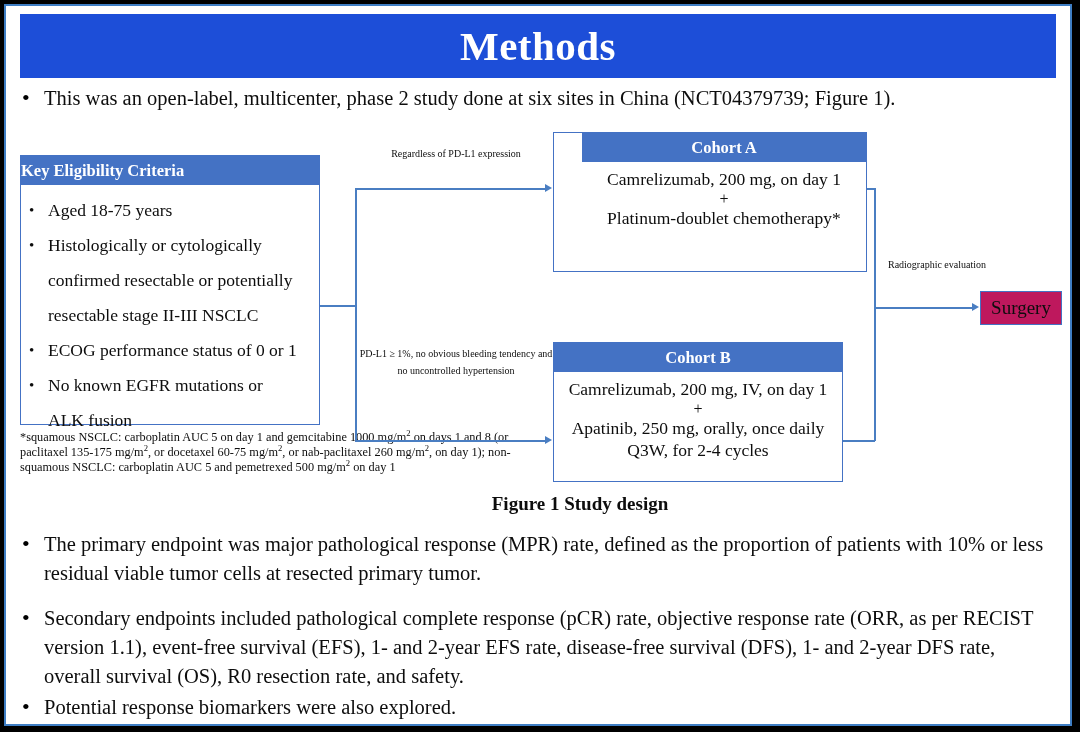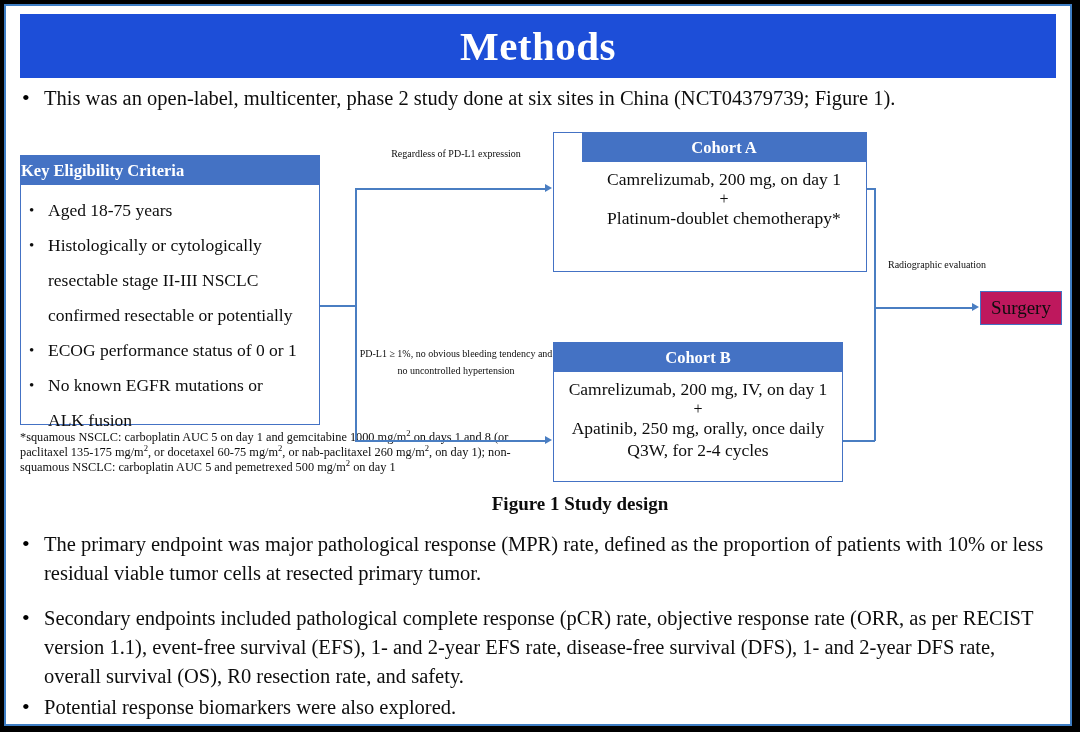--- a/index.html
+++ b/index.html
@@ -225,25 +225,25 @@
         <div class="crit-item">
           <span class="crit-dot">•</span>
           <span class="crit-text">Aged 18-75 years</span>
         </div>
         <div class="crit-item">
           <span class="crit-dot">•</span>
           <span class="crit-text">Histologically or cytologically</span>
         </div>
         <div class="crit-item">
           <span class="crit-dot"></span>
+          <span class="crit-text">confirmed resectable or potentially</span>
+        </div>
+        <div class="crit-item">
+          <span class="crit-dot"></span>
           <span class="crit-text">resectable stage II-III  NSCLC</span>
-        </div>
-        <div class="crit-item">
-          <span class="crit-dot"></span>
-          <span class="crit-text">confirmed resectable or potentially</span>
         </div>
         <div class="crit-item">
           <span class="crit-dot">•</span>
           <span class="crit-text">ECOG performance status of 0 or 1</span>
         </div>
         <div class="crit-item">
           <span class="crit-dot">•</span>
           <span class="crit-text">No known EGFR mutations or</span>
         </div>
         <div class="crit-item">

